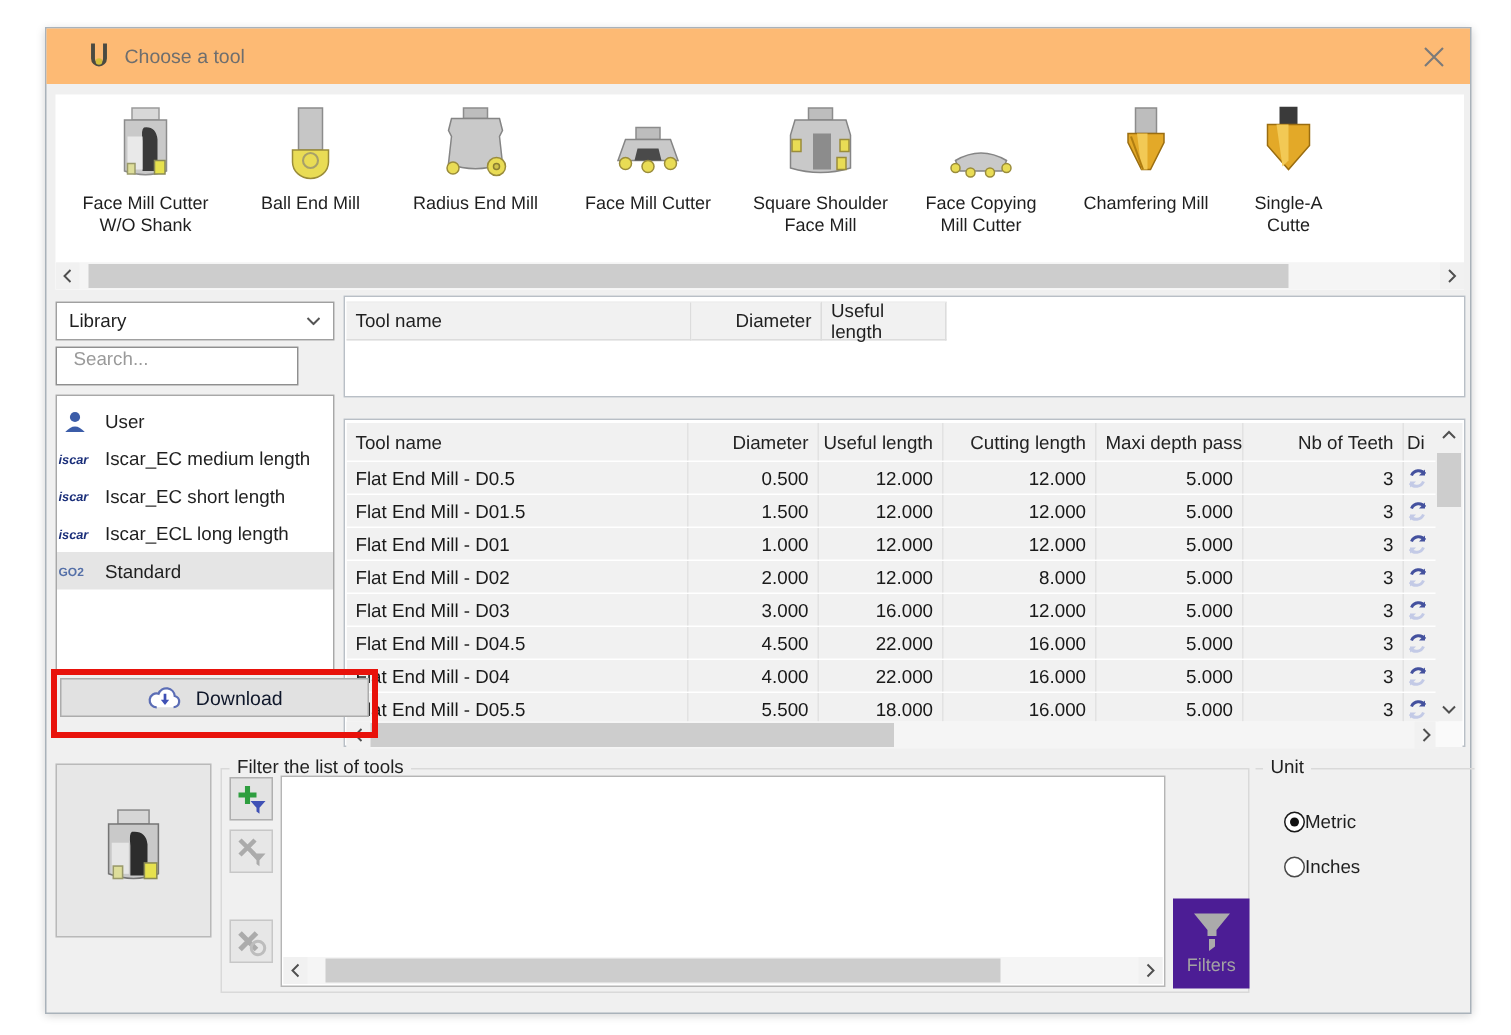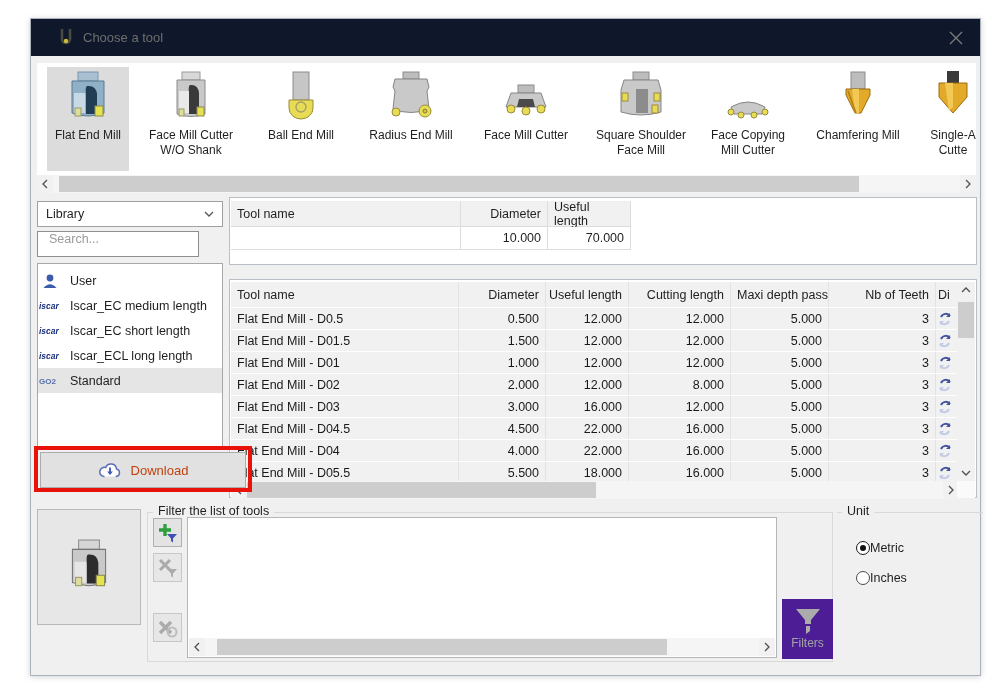--- a/index.html
+++ b/index.html
@@ -2,21 +2,21 @@
 <html><head>
 <meta charset="utf-8">
 <style>
   * { box-sizing: border-box; margin: 0; padding: 0; }
   html,body { width:1007px; height:690px; background:#ffffff;
     font-family:"Liberation Sans", sans-serif; color:#1f1f1f; }
   .dialog { position:absolute; left:30px; top:18px; width:951px; height:658px;
     background:#f0f0f0; border:1px solid #a9b2ba; box-shadow:0 1px 6px rgba(0,0,0,.18); }
 
   
-  .titlebar { position:absolute; left:0; top:0; right:0; height:37px; background:#0f172a; }
+  .titlebar { position:absolute; left:0; top:0; right:0; height:37px; background:#fdba74; }
   .title-icon { position:absolute; left:27px; top:9px; width:16px; height:20px; }
   .title-text { position:absolute; left:52px; top:0; line-height:37px; font-size:13px; color:#6e6e6e; }
   .close-btn { position:absolute; right:16px; top:11px; width:16px; height:16px; cursor:pointer; }
 
   
   .strip { position:absolute; left:6px; top:44px; width:939px; height:130px; background:#fff; overflow:hidden; }
   .strip-items { position:absolute; left:10px; top:4px; display:flex; gap:12px; }
   .strip-item { height:104px; text-align:center; }
   .strip-item.selected { background:#dcdcdc; }
   .strip-icon { height:58px; display:flex; align-items:flex-end; justify-content:center; padding-top:4px; }
@@ -40,23 +40,23 @@
   .searchbox input { border:none; outline:none; font-size:12.5px; width:150px; margin-left:5px;
     font-family:"Liberation Sans", sans-serif; background:transparent; color:#222; }
   .searchbox input::placeholder { color:#9a9a9a; }
   .liblist { position:absolute; left:6px; top:244px; width:186px; height:184px; background:#fff; border:1px solid #a8a8a8; padding-top:4px; }
   .libitem { height:25px; display:flex; align-items:center; gap:8px; font-size:12.5px; }
   .libitem.selected { background:#e5e5e5; }
   .libitem .ic { width:24px; display:flex; justify-content:center; flex:0 0 auto; }
 
   .dl-highlight { position:absolute; left:3px; top:427px; width:218px; height:46px;
     border:4px solid #e8120b; z-index:6; pointer-events:none; }
-  .dl-btn { position:absolute; left:9px; top:433px; width:206px; height:36px; background:#e1e1e1;
+  .dl-btn { position:absolute; left:9px; top:433px; width:206px; height:26px; background:#e1e1e1;
     border:1px solid #acacac; display:flex; align-items:center; justify-content:center; gap:9px;
-    font-size:13px; color:#c2410c; cursor:pointer; z-index:5; }
+    font-size:13px; color:#0f172a; cursor:pointer; z-index:5; }
 
   
   .panel { position:absolute; background:#fff; border:1px solid #b9bfc6; }
   .upper-panel { left:198px; top:178px; width:748px; height:68px; }
   .main-panel  { left:198px; top:260px; width:748px; height:219px; }
 
   .mini-table { position:absolute; left:1px; top:3px; width:400px; }
   .mini-row { display:flex; }
   .mini-cell { border-right:1px solid #dcdcdc; border-bottom:1px solid #dcdcdc; font-size:12.5px;
     padding:0 6px; display:flex; align-items:center; }
@@ -114,33 +114,20 @@
       <circle cx="8" cy="13" r="2.2" fill="#d2bd3a"></circle>
     </svg>
     <div class="title-text">Choose a tool</div>
     <svg class="close-btn" viewBox="0 0 16 16">
       <path d="M2 2 L14 14 M14 2 L2 14" stroke="#7a7a7a" stroke-width="1.4"></path>
     </svg>
   </div>
 
   <div class="strip">
     <div class="strip-items">
-      <div class="strip-item selected" style="width:82px">
-        <div class="strip-icon">
-          <svg width="46" height="54" viewBox="0 0 46 54">
-            <rect x="13" y="1" width="20" height="9" fill="#a9bfd2" stroke="#7795ae"></rect>
-            <path d="M7 10 h32 v32 q-16 6 -32 0 z" fill="#8fb0c7" stroke="#5a7a94"></path>
-            <path d="M22 15 q9 -1 10 8 v20 h-11 v-19 q-1 -8 1 -9 z" fill="#213c55"></path>
-            <rect x="9" y="22" width="11" height="20" fill="#c8d9e6"></rect>
-            <rect x="30" y="35" width="8" height="10" fill="#e6e14e" stroke="#8a8a55"></rect>
-            <rect x="10" y="37" width="6" height="8" fill="#dede9a" stroke="#9a9a6a"></rect>
-          </svg>
-        </div>
-        <div class="strip-label">Flat End Mill</div>
-      </div>
       <div class="strip-item" style="width:100px">
         <div class="strip-icon">
           <svg width="42" height="54" viewBox="0 0 42 54">
             <rect x="12" y="1" width="18" height="8" fill="#d8d8d8" stroke="#9a9a9a"></rect>
             <path d="M7 9 h28 v34 q-14 5 -28 0 z" fill="#c9c9c9" stroke="#8c8c8c"></path>
             <path d="M20 14 q8 -1 9 8 v21 h-10 v-20 q-1 -8 1 -9 z" fill="#3a3a3a"></path>
             <rect x="9" y="20" width="10" height="22" fill="#e9e9e9"></rect>
             <rect x="27" y="36" width="7" height="9" fill="#e6e14e" stroke="#8a8a55"></rect>
             <rect x="9" y="38" width="5" height="7" fill="#dede9a" stroke="#9a9a6a"></rect>
           </svg>
@@ -314,25 +301,20 @@
     </svg>
     <span>Download</span>
   </div>
 
   <div class="panel upper-panel">
     <div class="mini-table">
       <div class="mini-row">
         <div class="mini-cell mini-head w-name">Tool name</div>
         <div class="mini-cell mini-head w-dia num">Diameter</div>
         <div class="mini-cell mini-head w-use num">Useful length</div>
-      </div>
-      <div class="mini-row">
-        <div class="mini-cell mini-val w-name"></div>
-        <div class="mini-cell mini-val w-dia num">10.000</div>
-        <div class="mini-cell mini-val w-use num">70.000</div>
       </div>
     </div>
   </div>
 
   <div class="panel main-panel">
     <div class="ttable">
       <div class="thead">
         <div class="tc hd c-name">Tool name</div>
         <div class="tc hd c-dia num">Diameter</div>
         <div class="tc hd c-use num">Useful length</div>

